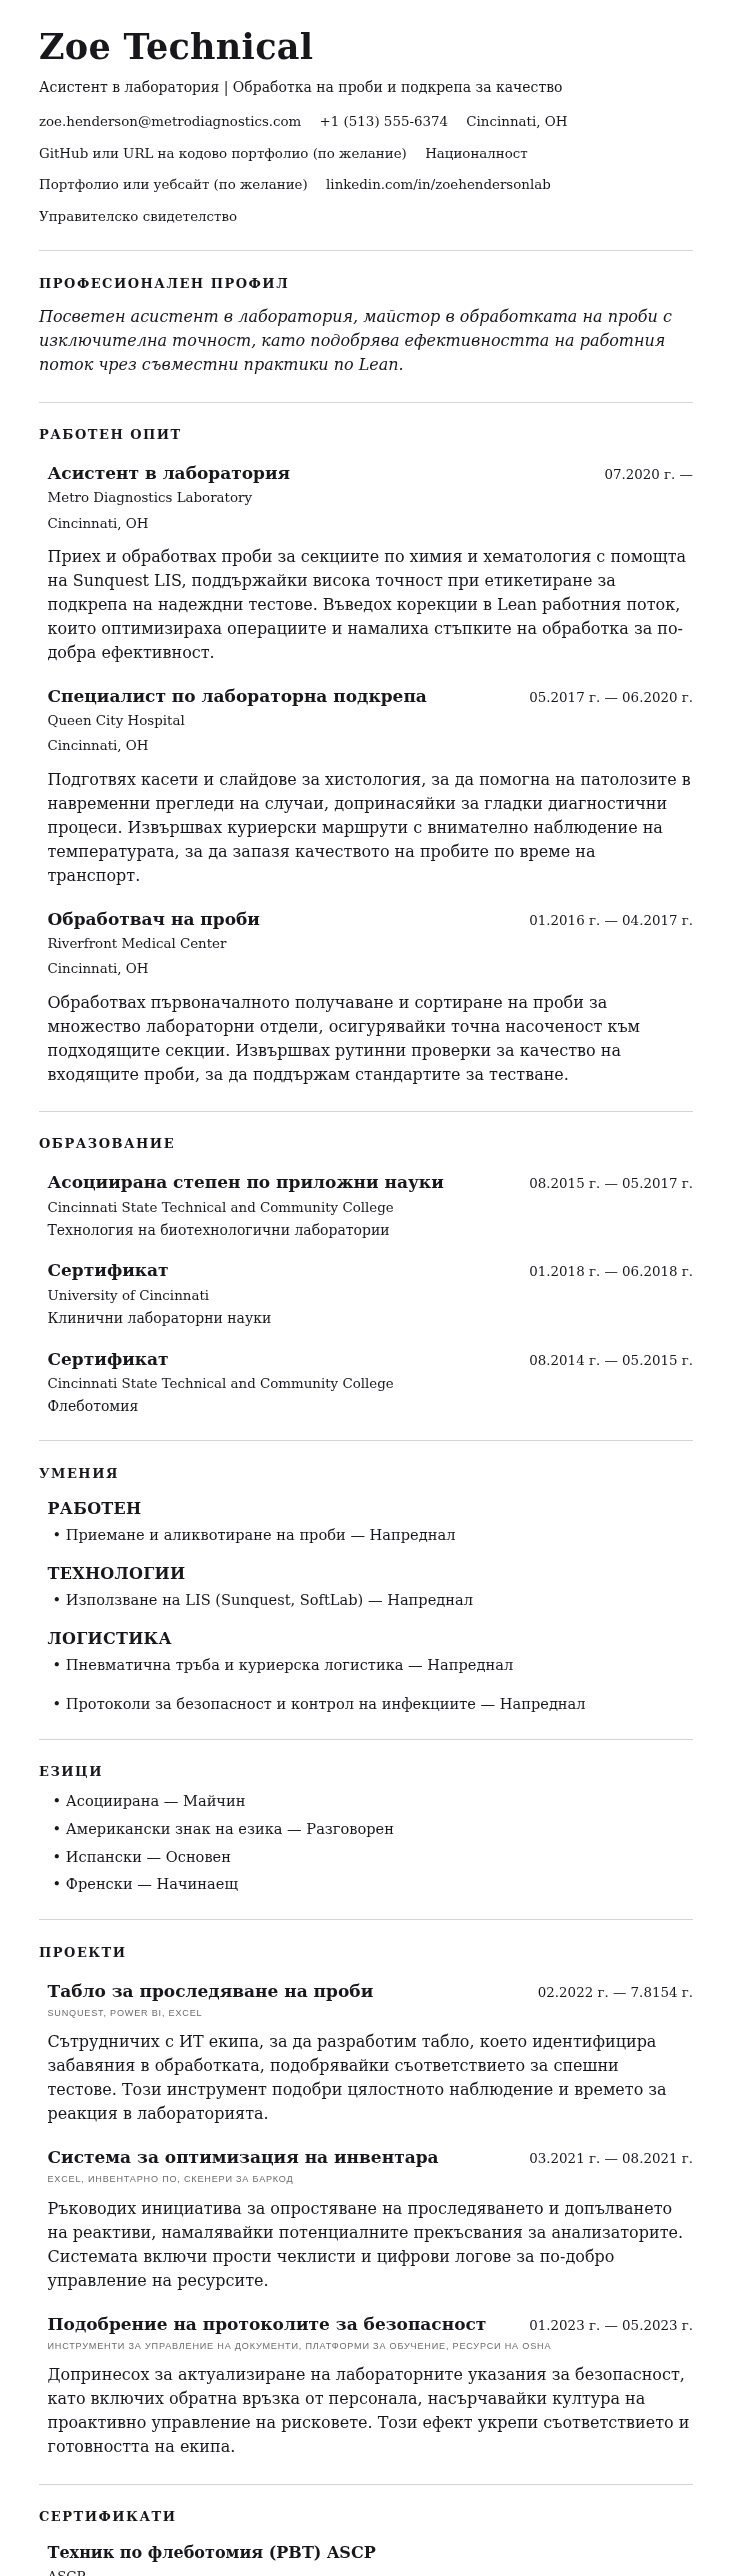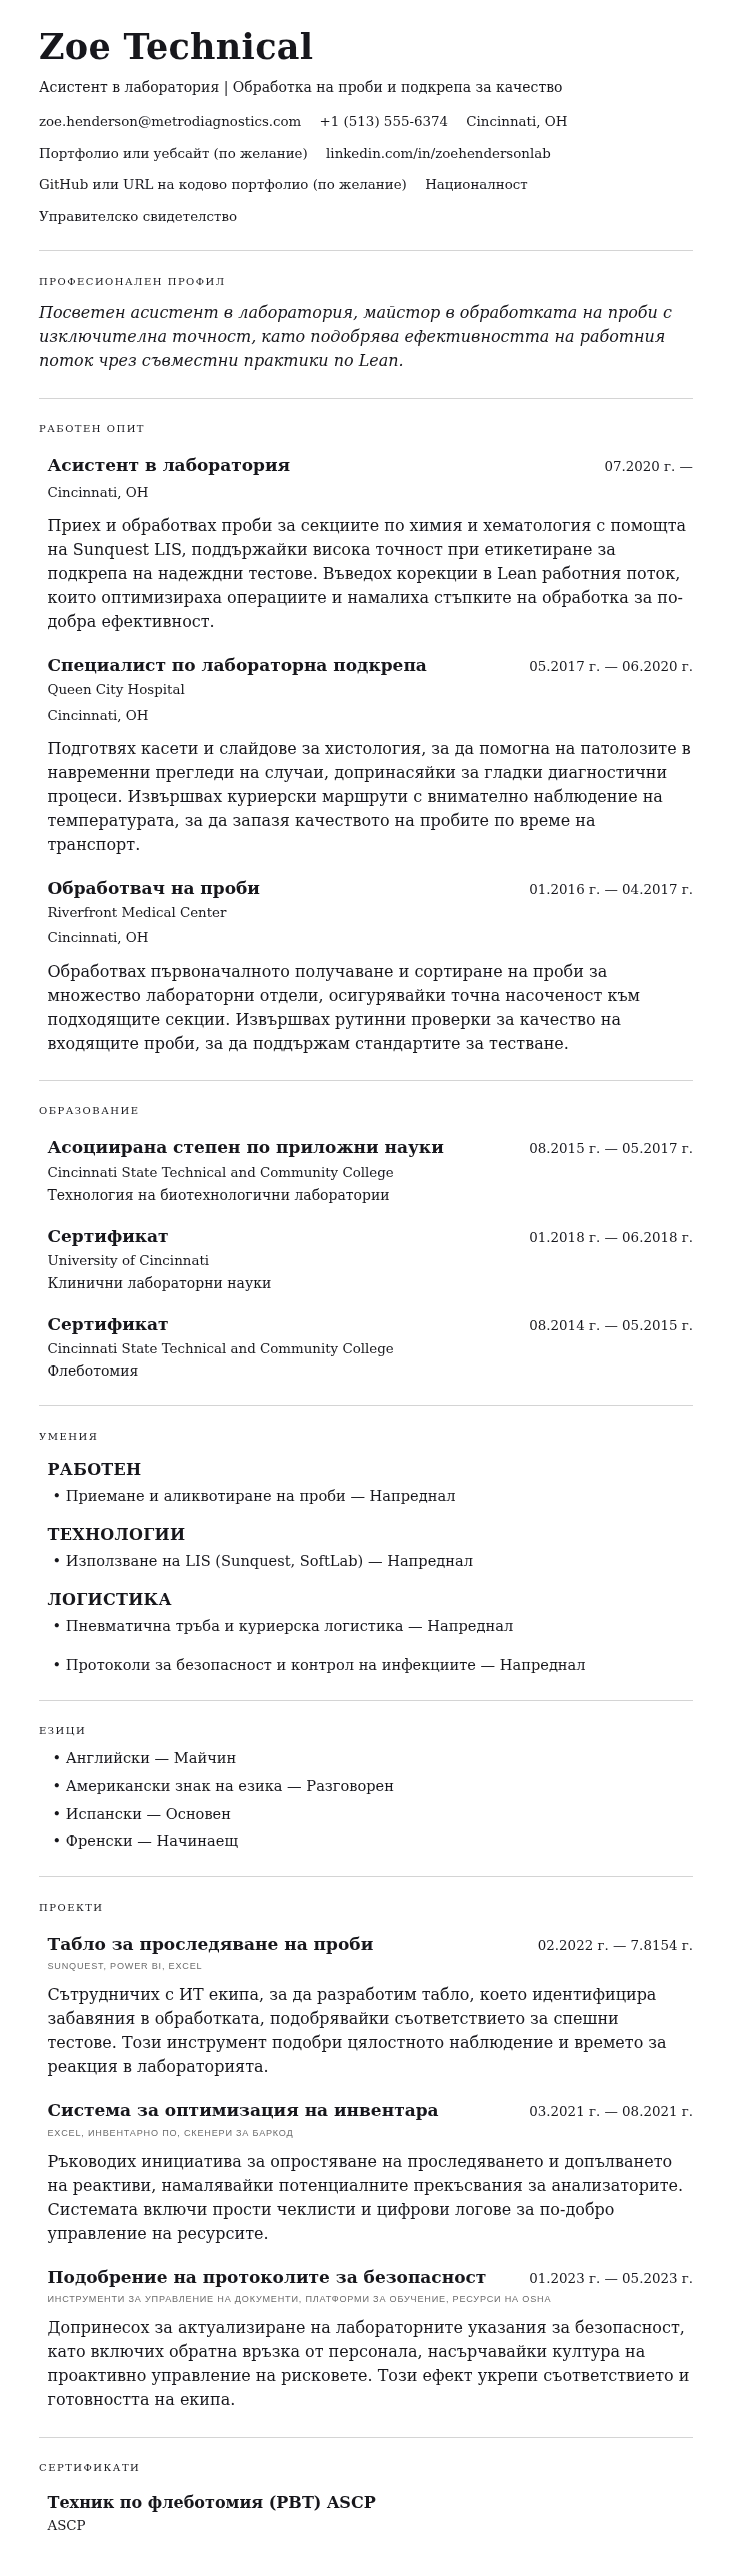--- a/index.html
+++ b/index.html
@@ -18,21 +18,21 @@
   .subtitle { font-size: 14px; margin-top: 11px; line-height: 1.3; }
   .contact-block { margin-top: 17px; }
   .contact-row { display: flex; flex-wrap: wrap; gap: 4.9px 18.3px; font-size: 13.4px; line-height: 1.35; margin-top: 13.4px; }
   .contact-row:first-child { margin-top: 0; }
 
   hr.divider { border: none; border-top: 0.6px solid #d4d4d4; margin-top: 24.4px; }
 
   
   .section { margin-top: 24.4px; }
   .section-heading {
-    font-size: 10px; font-weight: 400; letter-spacing: 1.5px;
+    font-size: 13px; font-weight: 700; letter-spacing: 1.5px;
     text-transform: uppercase;
   }
   .section-body { margin-top: 14.6px; }
   .paragraph { font-size: 16px; line-height: 1.5; font-style: italic; }
 
   
   .entry { padding-left: 8.5px; margin-top: 21px; }
   .entry:first-child { margin-top: 16px; }
   .entry-head { display: flex; justify-content: space-between; align-items: baseline; gap: 12.2px; }
   .entry-title { font-size: 17px; font-weight: 700; line-height: 1.25; }
@@ -76,26 +76,26 @@
     <h1 class="name">Zoe Technical</h1>
     <div class="subtitle">Асистент в лаборатория | Обработка на проби и подкрепа за качество</div>
 
     <div class="contact-block">
       <div class="contact-row">
         <span>zoe.henderson@metrodiagnostics.com</span>
         <span>+1 (513) 555-6374</span>
         <span>Cincinnati, OH</span>
       </div>
       <div class="contact-row">
+        <span>GitHub или URL на кодово портфолио (по желание)</span>
+        <span>Националност</span>
+      </div>
+      <div class="contact-row">
         <span>Портфолио или уебсайт (по желание)</span>
         <span>linkedin.com/in/zoehendersonlab</span>
-      </div>
-      <div class="contact-row">
-        <span>GitHub или URL на кодово портфолио (по желание)</span>
-        <span>Националност</span>
       </div>
       <div class="contact-row">
         <span>Управителско свидетелство</span>
       </div>
     </div>
   </header>
 
   <hr class="divider">
 
   <section class="section">
@@ -108,20 +108,21 @@
   <hr class="divider">
 
   <section class="section">
     <h2 class="section-heading">РАБОТЕН ОПИТ</h2>
 
     <div class="entry">
       <div class="entry-head">
         <div class="entry-title">Асистент в лаборатория</div>
         <div class="entry-dates">07.2020 г. —</div>
       </div>
+      <div class="entry-sub">Metro Diagnostics Laboratory</div>
       <div class="entry-sub2">Cincinnati, OH</div>
       <p class="entry-desc">Приех и обработвах проби за секциите по химия и хематология с помощта на Sunquest LIS, поддържайки висока точност при етикетиране за подкрепа на надеждни тестове. Въведох корекции в Lean работния поток, които оптимизираха операциите и намалиха стъпките на обработка за по-добра ефективност.</p>
     </div>
 
     <div class="entry">
       <div class="entry-head">
         <div class="entry-title">Специалист по лабораторна подкрепа</div>
         <div class="entry-dates">05.2017 г. — 06.2020 г.</div>
       </div>
       <div class="entry-sub">Queen City Hospital</div>
@@ -204,21 +205,21 @@
         <li>Протоколи за безопасност и контрол на инфекциите — Напреднал</li>
       </ul>
     </div>
   </section>
 
   <hr class="divider">
 
   <section class="section">
     <h2 class="section-heading">ЕЗИЦИ</h2>
     <ul class="bullets flat">
-      <li>Английски — Майчин</li>
+      <li>Асоциирана — Майчин</li>
       <li>Американски знак на езика — Разговорен</li>
       <li>Испански — Основен</li>
       <li>Френски — Начинаещ</li>
     </ul>
   </section>
 
   <hr class="divider">
 
   <section class="section">
     <h2 class="section-heading">ПРОЕКТИ</h2>

